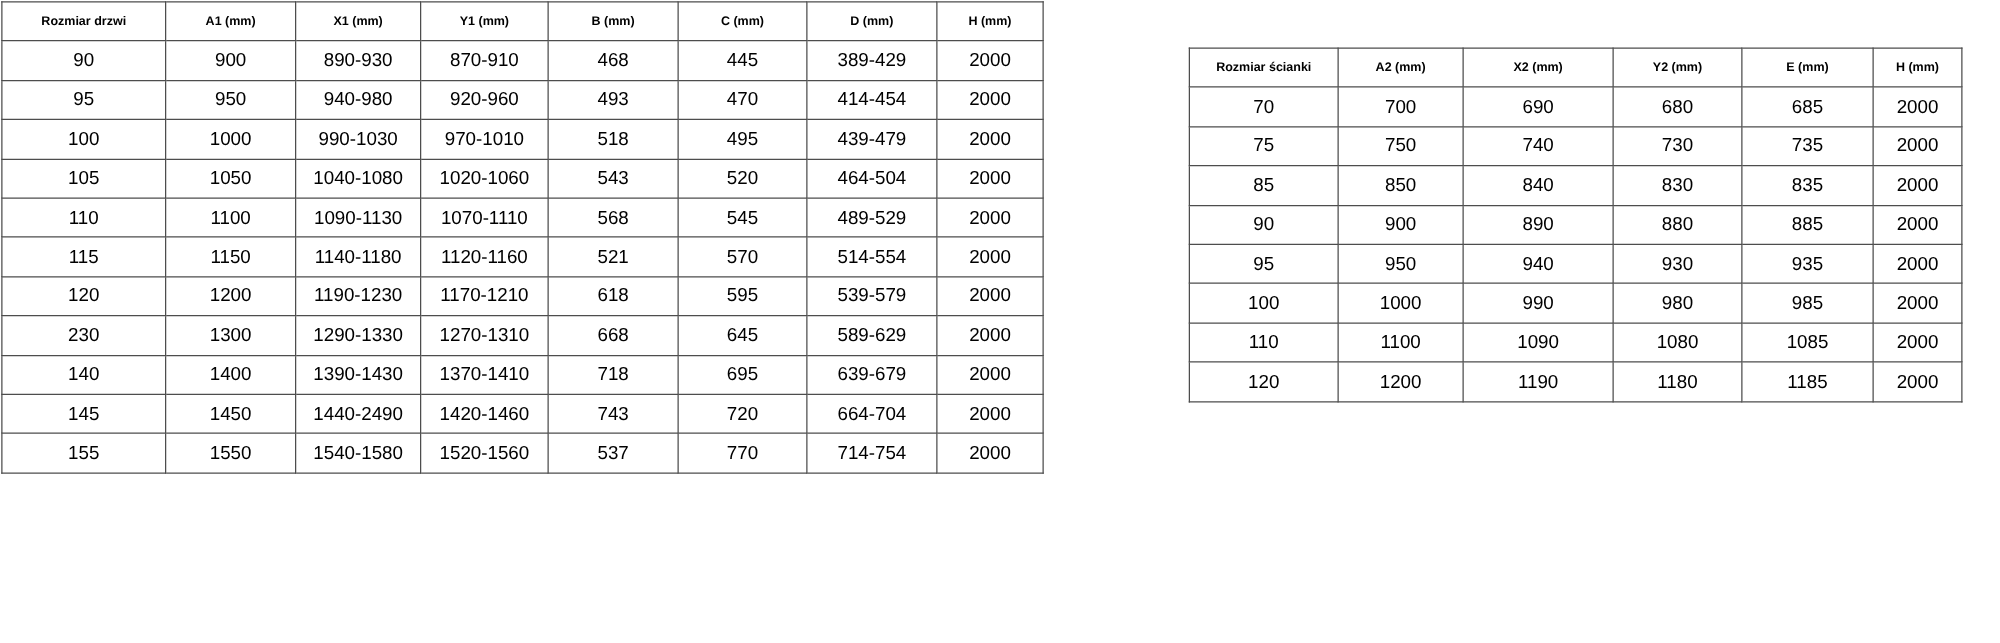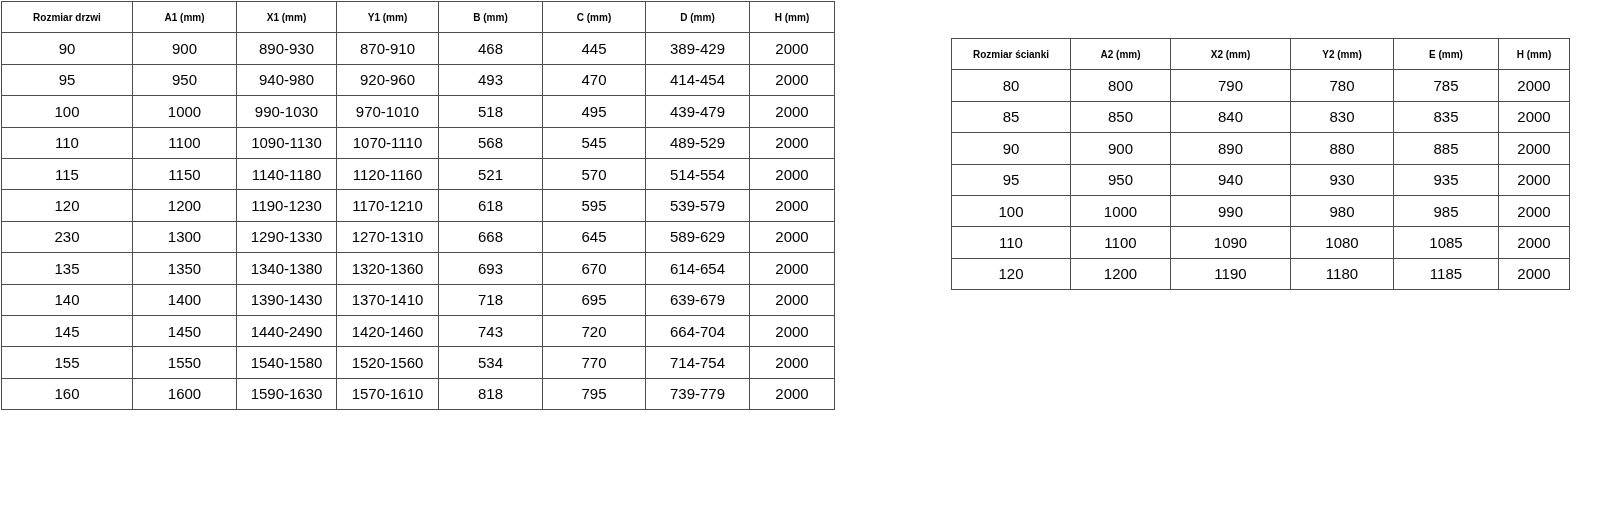--- a/index.html
+++ b/index.html
@@ -120,20 +120,30 @@
           <td>100</td>
           <td>1000</td>
           <td>990-1030</td>
           <td>970-1010</td>
           <td>518</td>
           <td>495</td>
           <td>439-479</td>
           <td>2000</td>
         </tr>
         <tr>
+          <td>105</td>
+          <td>1050</td>
+          <td>1040-1080</td>
+          <td>1020-1060</td>
+          <td>543</td>
+          <td>520</td>
+          <td>464-504</td>
+          <td>2000</td>
+        </tr>
+        <tr>
           <td>110</td>
           <td>1100</td>
           <td>1090-1130</td>
           <td>1070-1110</td>
           <td>568</td>
           <td>545</td>
           <td>489-529</td>
           <td>2000</td>
         </tr>
         <tr>
@@ -160,30 +170,20 @@
           <td>230</td>
           <td>1300</td>
           <td>1290-1330</td>
           <td>1270-1310</td>
           <td>668</td>
           <td>645</td>
           <td>589-629</td>
           <td>2000</td>
         </tr>
         <tr>
-          <td>135</td>
-          <td>1350</td>
-          <td>1340-1380</td>
-          <td>1320-1360</td>
-          <td>693</td>
-          <td>670</td>
-          <td>614-654</td>
-          <td>2000</td>
-        </tr>
-        <tr>
           <td>140</td>
           <td>1400</td>
           <td>1390-1430</td>
           <td>1370-1410</td>
           <td>718</td>
           <td>695</td>
           <td>639-679</td>
           <td>2000</td>
         </tr>
         <tr>
@@ -194,33 +194,23 @@
           <td>743</td>
           <td>720</td>
           <td>664-704</td>
           <td>2000</td>
         </tr>
         <tr>
           <td>155</td>
           <td>1550</td>
           <td>1540-1580</td>
           <td>1520-1560</td>
-          <td>534</td>
+          <td>537</td>
           <td>770</td>
           <td>714-754</td>
-          <td>2000</td>
-        </tr>
-        <tr>
-          <td>160</td>
-          <td>1600</td>
-          <td>1590-1630</td>
-          <td>1570-1610</td>
-          <td>818</td>
-          <td>795</td>
-          <td>739-779</td>
           <td>2000</td>
         </tr>
       </tbody>
     </table>
 
   <table id="wall-table" class="spec">
     <colgroup>
       <col>
         <col>
         <col>
@@ -233,25 +223,33 @@
           <th>Rozmiar ścianki</th>
           <th>A2 (mm)</th>
           <th>X2 (mm)</th>
           <th>Y2 (mm)</th>
           <th>E (mm)</th>
           <th>H (mm)</th>
         </tr>
       </thead>
       <tbody>
         <tr>
-          <td>80</td>
-          <td>800</td>
-          <td>790</td>
-          <td>780</td>
-          <td>785</td>
+          <td>70</td>
+          <td>700</td>
+          <td>690</td>
+          <td>680</td>
+          <td>685</td>
+          <td>2000</td>
+        </tr>
+        <tr>
+          <td>75</td>
+          <td>750</td>
+          <td>740</td>
+          <td>730</td>
+          <td>735</td>
           <td>2000</td>
         </tr>
         <tr>
           <td>85</td>
           <td>850</td>
           <td>840</td>
           <td>830</td>
           <td>835</td>
           <td>2000</td>
         </tr>

